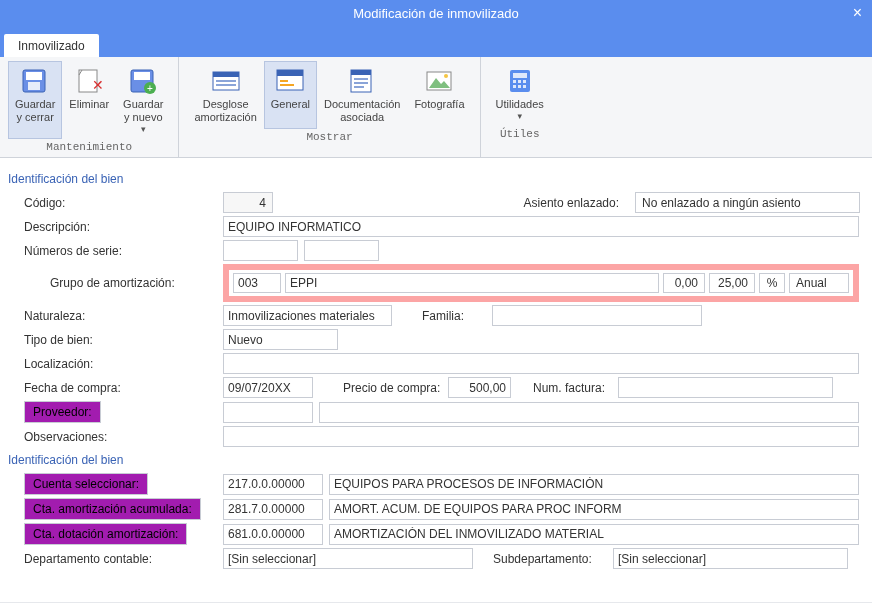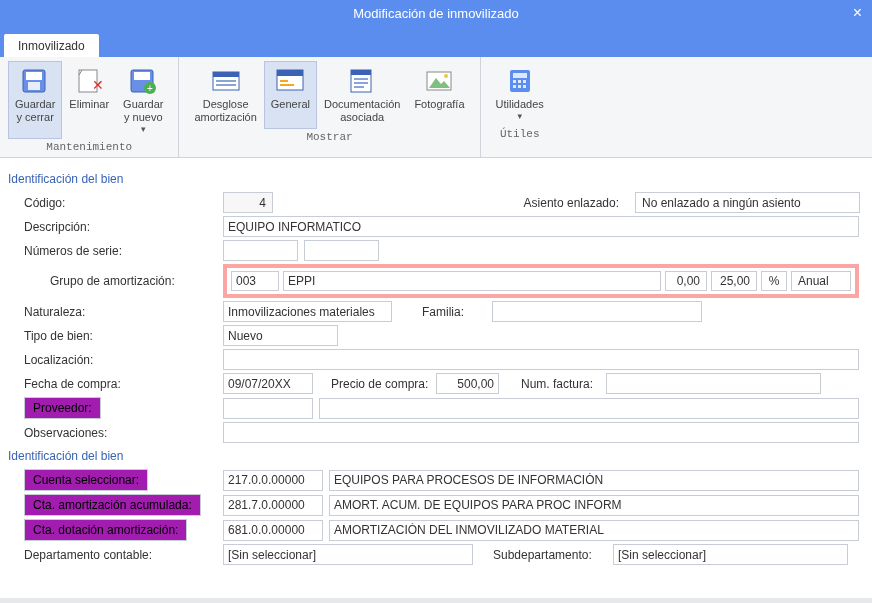--- a/index.html
+++ b/index.html
@@ -31,21 +31,21 @@
   .readonly-box { display:inline-flex; align-items:center; height:21px; padding:0 6px; background:#fff; }
   .readonly-box.right { justify-content:flex-end; }
 
   .sel { appearance:none; -webkit-appearance:none; padding-right:18px; background:
      linear-gradient(45deg, transparent 48%, #555 50%), linear-gradient(-45deg, transparent 48%, #555 50%);
      background-position: right 8px top 9px, right 4px top 9px;
      background-size: 4px 4px, 4px 4px;
      background-repeat:no-repeat;
   }
 
-  .grp-amort { border:4px solid #fca5a5; padding:3px 4px; display:flex; align-items:center; gap:4px; width:636px; }
+  .grp-amort { border:6px solid #fca5a5; padding:3px 4px; display:flex; align-items:center; gap:4px; width:636px; }
   .grp-amort .readonly-box, .grp-amort input { border:1px solid #c8ccd4; height:20px; }
   .indent-label { margin-left:26px; width:189px; }
 
   .statusbar { background:#e6e8ec; color:#5a5f68; height:22px; line-height:22px; padding:0 10px; font-size:11px; display:flex; justify-content:space-between; margin-top:20px; }
 
   svg { display:block; }
 </style>
 </head>
 <body>
 
@@ -232,21 +232,21 @@
 
   <div class="row">
     <span class="lab">Localización:</span>
     <input class="txt" style="width: 636px;" value="">
   </div>
 
   <div class="row">
     <span class="lab">Fecha de compra:</span>
     <input class="txt" style="width: 90px;" value="09/07/20XX">
     <span style="width:18px;"></span>
-    <span style="width:105px;">Precio de compra:</span>
+    <span style="width:105px;margin-left:12px;">Precio de compra:</span>
     <input class="txt right" style="width: 63px;" value="500,00">
     <span style="width:22px;"></span>
     <span style="width:85px;">Num. factura:</span>
     <input class="txt" style="width: 215px;" value="">
   </div>
 
   <div class="row">
     <span class="lab" style="padding-left:0;">
       <button class="boxlab">Proveedor:</button>
     </span>

